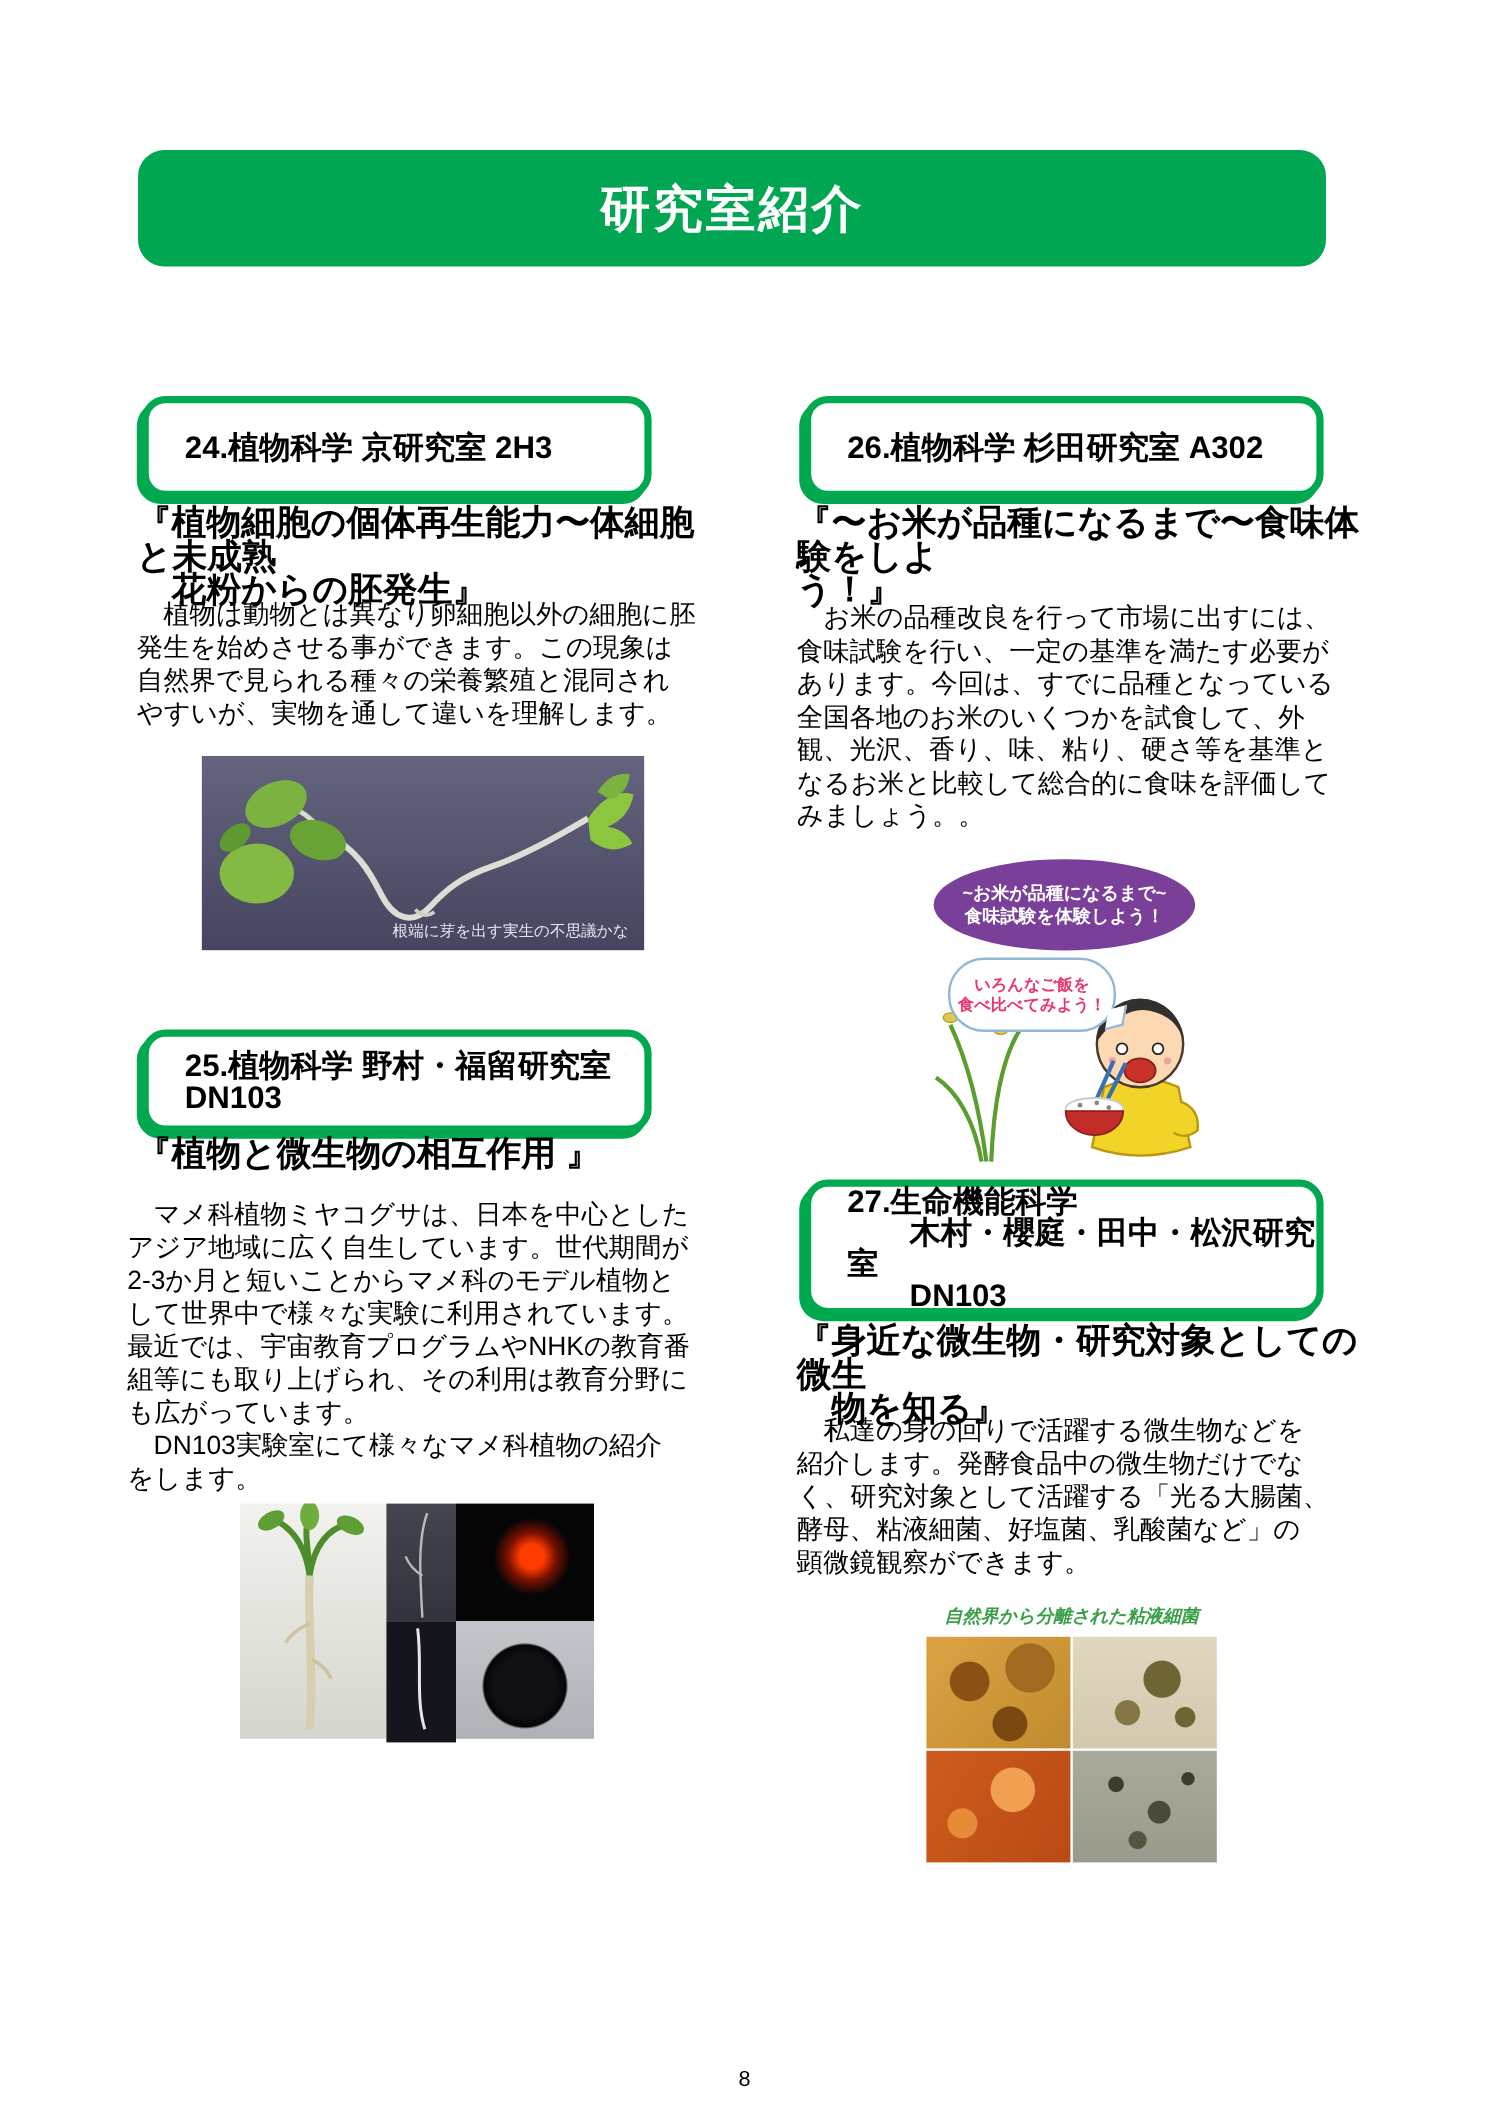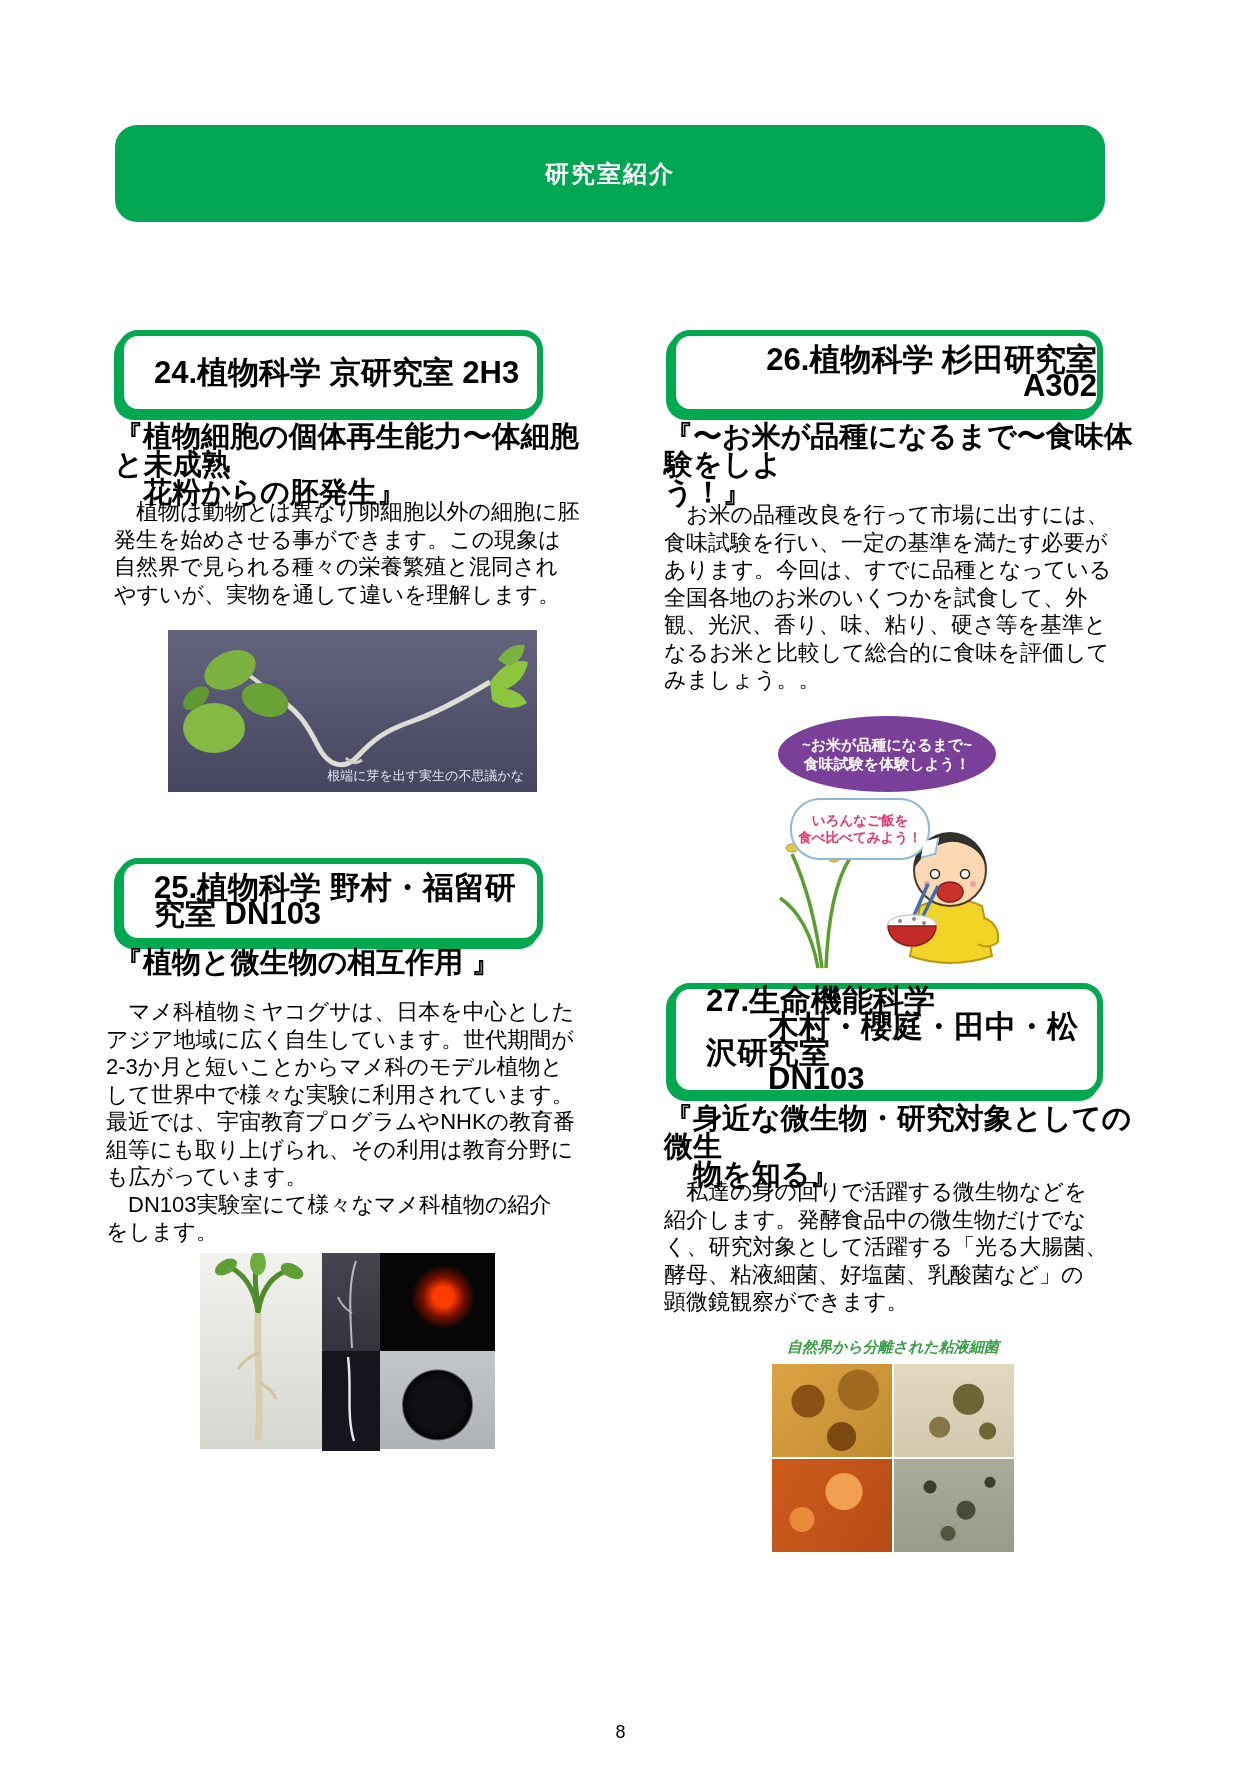--- a/index.html
+++ b/index.html
@@ -8,27 +8,27 @@
     font-family:"Liberation Sans","DejaVu Sans",sans-serif;color:#000;
     overflow:hidden;
   }
   .abs{position:absolute;}
   
   #banner{
     left:115px;top:125px;width:990px;height:97px;
     background:#00a651;border-radius:22px;
     display:flex;align-items:center;justify-content:center;
   }
-  #banner .t{color:#fff;font-weight:bold;font-size:24px;letter-spacing:2px;}
+  #banner .t{color:#fff;font-weight:bold;font-size:42px;letter-spacing:2px;}
   
   .gbox{
     border:6px solid #00a94f;border-radius:20px;background:#fff;
     box-shadow:-4px 5px 0 #00a94f;
     display:flex;align-items:center;
-    font-weight:bold;font-size:31px;line-height:26px;
+    font-weight:bold;font-size:26px;line-height:26px;
     padding-left:30px;box-sizing:border-box;white-space:pre-line;
   }
   #box24{left:118px;top:330px;width:425px;height:85px;}
   #box25{left:118px;top:858px;width:425px;height:86px;}
   #box26{left:670px;top:330px;width:433px;height:85px;text-align:right;}
   #box27{left:670px;top:983px;width:433px;height:113px;}
   
   .jtitle{font-weight:bold;font-size:29px;line-height:28px;white-space:pre-line;}
   #title24{left:114px;top:422px;width:470px;}
   #title25{left:114px;top:948px;width:470px;}

